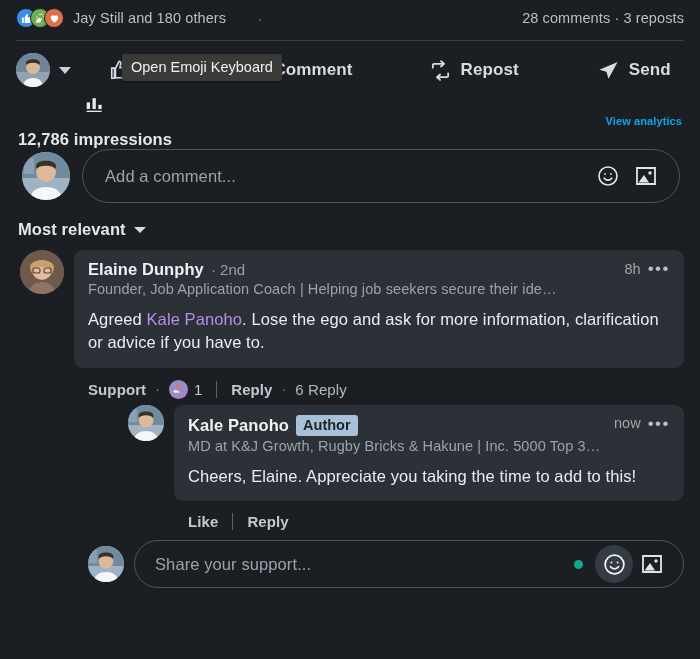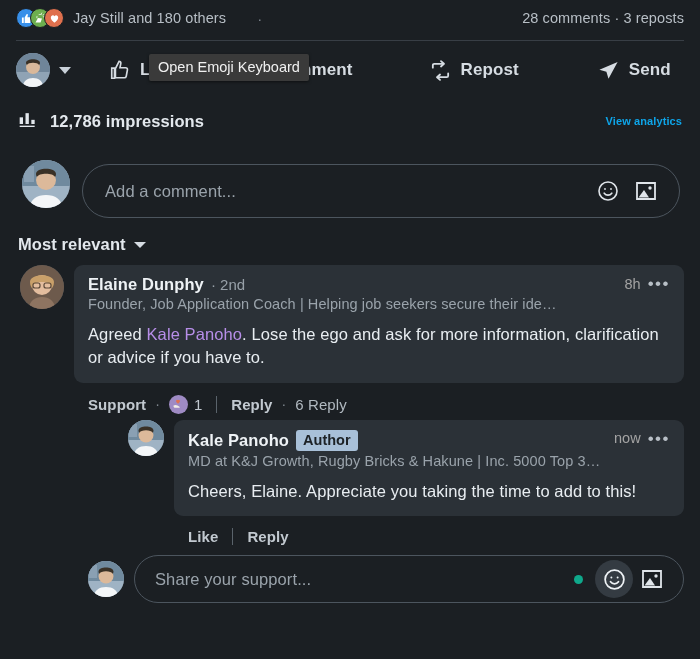--- a/index.html
+++ b/index.html
@@ -74,58 +74,57 @@
   .act-icon { display: flex; align-items: center; justify-content: center; }
 
   .spacer-like { margin-left: 30px; }
   .spacer-comment { margin-left: 52px; }
   .spacer-repost { margin-left: 60px; }
   .spacer-send { margin-left: 62px; }
 
   
   .tooltip {
     position: absolute;
-    left: 149px; top: 13px;
+    left: 122px; top: 13px;
     background: #3a3a3a;
     color: #f0f0f0;
     font-size: 14.5px;
     padding: 5px 9px 6px 9px;
     border-radius: 2px;
     white-space: nowrap;
     z-index: 20;
     box-shadow: 0 1px 3px rgba(0,0,0,.5);
   }
 
   
   .impressions-row {
     display: flex; align-items: center; justify-content: space-between;
     padding: 8px 18px 8px 18px;
     height: 44px;
   }
-  .imp-left { display: flex; align-items: center; gap: 12px; }
+  .imp-left { display: flex; align-items: center; gap: 12px; flex-direction: column; }
   .imp-text { font-size: 16.5px; font-weight: bold; color: #e3e8ed; letter-spacing: .1px; }
   .view-analytics {
     font-size: 11px; font-weight: bold; color: #0ea5e9;
     cursor: pointer; letter-spacing: .1px; margin-left: 48px;
   }
 
   
   .composer-row {
     display: flex; align-items: center; gap: 12px;
     padding: 6px 20px 8px 22px;
   }
   .composer-box {
     flex: 1;
     height: 54px;
     border: 1px solid #4c555e;
     border-radius: 27px;
     display: flex; align-items: center;
     padding: 0 14px 0 22px;
     background: transparent;
-    margin-top: 15px;
   }
   .composer-ph {
     flex: 1; font-size: 16.5px; color: #9aa3ab; letter-spacing: .1px;
   }
   .icon-btn {
     width: 38px; height: 38px; border-radius: 50%;
     display: flex; align-items: center; justify-content: center;
     cursor: pointer; flex: none;
   }
   .icon-btn.hovered { background: #343b42; }

